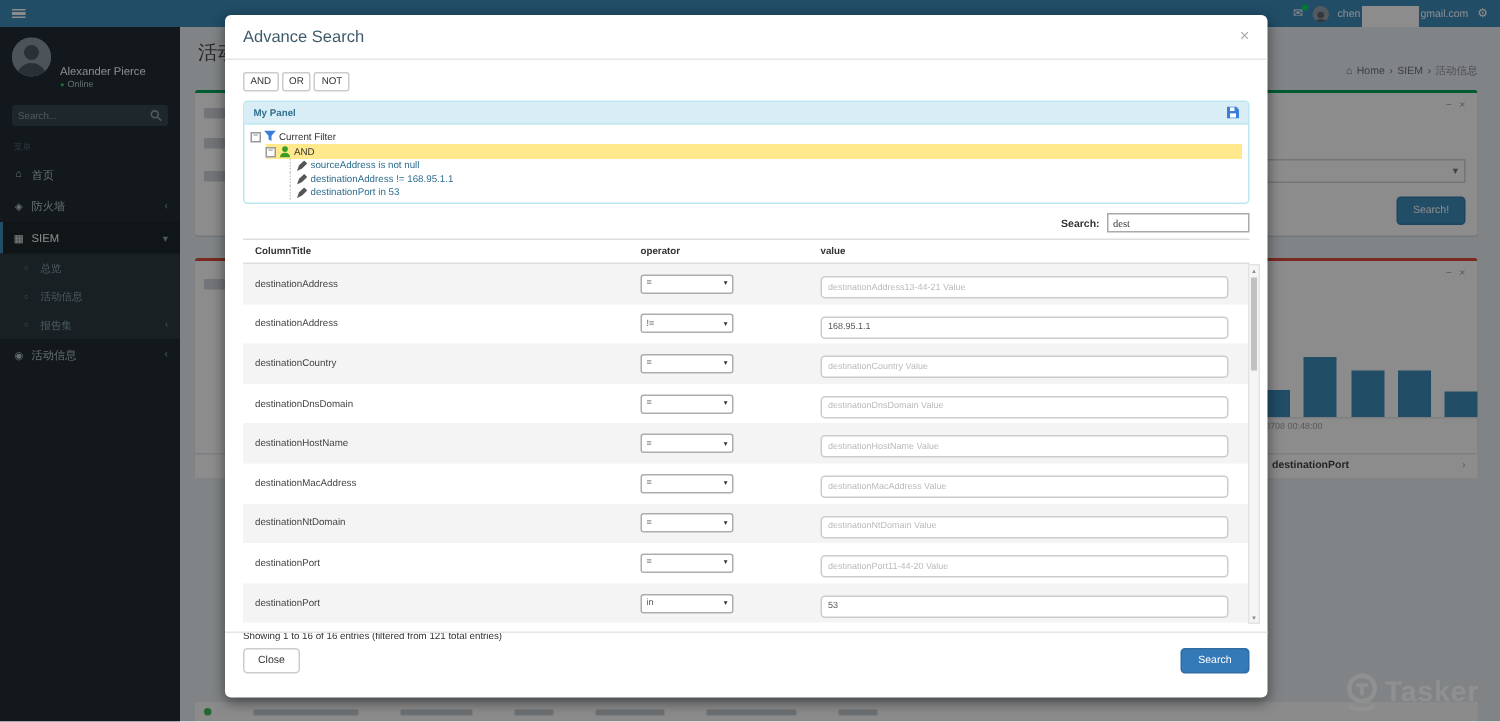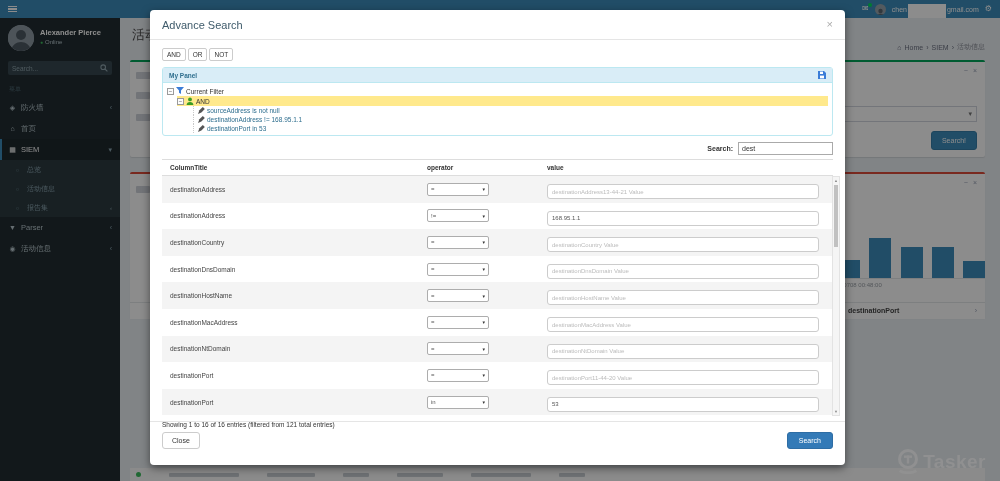--- a/index.html
+++ b/index.html
@@ -15,21 +15,21 @@
   .nav-right { margin-left:auto; display:flex; align-items:center; gap:6px; padding-right:8px; color:#fff; }
   .nav-ico { font-size:8px; position:relative; line-height:1; }
   .nav-badge { position:absolute; top:-2px; right:-3px; width:4px; height:4px; border-radius:50%; background:#00e05a; }
   .nav-avatar { width:11px; height:11px; border-radius:50%; background:#97a4ad; overflow:hidden; }
   .nav-email { font-size:7px; display:flex; align-items:center; }
   .redact { display:inline-block; width:38px; height:14px; background:#ffffff; margin:0 1px; position:relative; top:2px; }
 
   .sidebar { position:absolute; left:0; top:18px; width:120px; height:463px; background:#222d32; }
   .user-panel { display:flex; gap:6px; padding:7px 8px 6px; }
   .avatar { width:26px; height:26px; border-radius:50%; background:#8d9aa3; overflow:hidden; flex:none; }
-  .uname { color:#fff; font-size:7.5px; margin-top:3px;font-weight:bold; }
+  .uname { color:#fff; font-size:7.5px; margin-top:18px; }
   .ustatus { color:#b8c7ce; font-size:6px; margin-top:2px; display:flex; align-items:center; gap:2px; }
   .ustatus .dot { color:#3dbd5d; font-size:5px; }
   .sb-search { display:flex; margin:4px 8px 6px; }
   .sb-search input { flex:1; height:14px; background:#374850; border:none; border-radius:2px 0 0 2px; color:#ccc; font-size:6.5px; padding:0 4px; outline:none; width:70px; }
   .sb-search input::placeholder { color:#90a4ae; }
   .sb-search .sbtn { width:16px; height:14px; background:#374850; border-radius:0 2px 2px 0; display:flex; align-items:center; justify-content:center; }
   .menu-header { font-size:6px; color:#4b646f; padding:4px 9px 3px; }
   .sb-item { height:21px; display:flex; align-items:center; gap:4px; padding:0 8px; color:#b8c7ce; font-size:7.5px; cursor:pointer; }
   .sb-item .mico { width:9px; font-size:7px; text-align:center; flex:none; }
   .sb-item .chev { margin-left:auto; font-size:7px; color:#8aa4af; }
@@ -77,21 +77,21 @@
   .mypanel { border:1px solid #bce8f1; border-radius:3px; }
   .mypanel-head { background:#d9edf7; color:#31708f; font-size:6.5px; font-weight:bold; padding:3px 6px; border-bottom:1px solid #bce8f1; display:flex; align-items:center; }
   .mypanel-head .save { margin-left:auto; cursor:pointer; line-height:0; }
   .mypanel-body { height:52px; padding:3px 4px; font-size:6.5px; }
   .tnode { display:flex; align-items:center; height:10px; gap:2px; color:#333; }
   .texp { width:7px; height:7px; border:1px solid #9a9a9a; background:#fdfdfd; font-size:6px; line-height:5px; text-align:center; color:#555; flex:none; }
   .tnode.and { margin-left:10px; background:#ffe98c; }
   .tleaf { display:flex; align-items:center; height:9px; gap:2px; margin-left:26px; color:#2e6e8e; border-left:1px dotted #c9c9c9; padding-left:4px; }
   .search-row { text-align:right; margin:6px 0 4px; font-size:7px; color:#333; }
   .search-row label { font-weight:bold; margin-right:3px; }
-  .search-row input { width:95px; height:13px; border:1px solid #aaa; font-size:7px; padding:0 3px; color:#333; outline:none; }
+  .search-row input { width:95px; height:13px; border:1px solid #aaa; font-size:7px; padding:0 3px; color:#333; outline:none;font-family:Liberation Serif, serif; }
   .ftable { position:relative; border-top:1px solid #ddd; }
   .thead { display:flex; font-size:6.5px; font-weight:bold; color:#333; padding:4px 0; border-bottom:1px solid #ddd; }
   .c-name { width:265px; padding-left:8px; }
   .c-op { width:120px; }
   .c-val { flex:1; }
   .tbody { height:240px; overflow:hidden; }
   .trow { display:flex; align-items:center; height:26.6px; }
   .trow:nth-child(odd) { background:#f4f4f4; }
   .trow .rname { width:265px; padding-left:8px; font-size:6.5px; color:#444; }
   .trow .rop { width:120px; }
@@ -159,52 +159,47 @@
       <span class="sbtn">
         <svg width="8" height="8" viewBox="0 0 8 8">
             <circle cx="3.2" cy="3.2" r="2.3" fill="none" stroke="#90a4ae" stroke-width="1.1"></circle>
             <line x1="5" y1="5" x2="7.4" y2="7.4" stroke="#90a4ae" stroke-width="1.1"></line>
           </svg>
       </span>
     </div>
     <div class="menu-header">菜单</div>
 
     <div class="sb-item">
+      <span class="mico">⌂</span>
+      <span>首页</span>
+    </div>
+    <div class="sb-item">
       <span class="mico">◈</span>
       <span>防火墙</span>
       <span class="chev">‹</span>
-    </div>
-    <div class="sb-item">
-      <span class="mico">⌂</span>
-      <span>首页</span>
     </div>
     <div class="sb-item active">
       <span class="mico">▦</span>
       <span>SIEM</span>
       <span class="chev">▾</span>
     </div>
     <div class="submenu">
       <div class="sb-sub">
         <span class="mico">○</span>
         <span>总览</span>
       </div>
       <div class="sb-sub">
         <span class="mico">○</span>
         <span>活动信息</span>
       </div>
       <div class="sb-sub">
         <span class="mico">○</span>
         <span>报告集</span>
         <span class="chev">‹</span>
       </div>
-    </div>
-    <div class="sb-item">
-      <span class="mico">▼</span>
-      <span>Parser</span>
-      <span class="chev">‹</span>
     </div>
     <div class="sb-item">
       <span class="mico">◉</span>
       <span>活动信息</span>
       <span class="chev">‹</span>
     </div>
   </div>
 
   <div class="content">
     <div class="page-title">活动信息</div>

